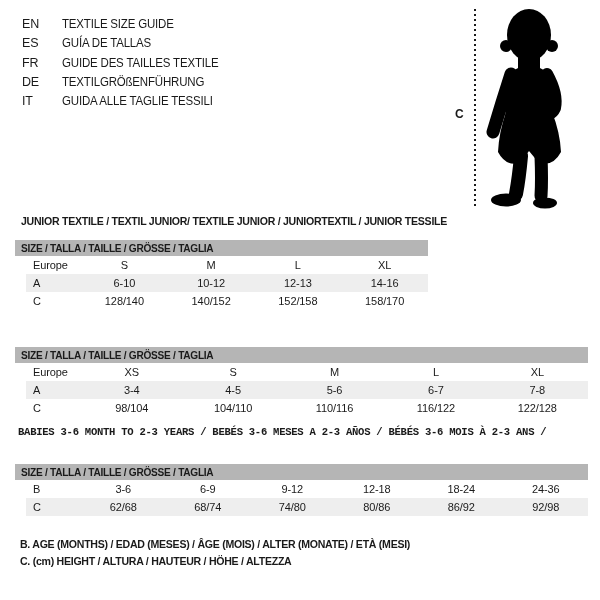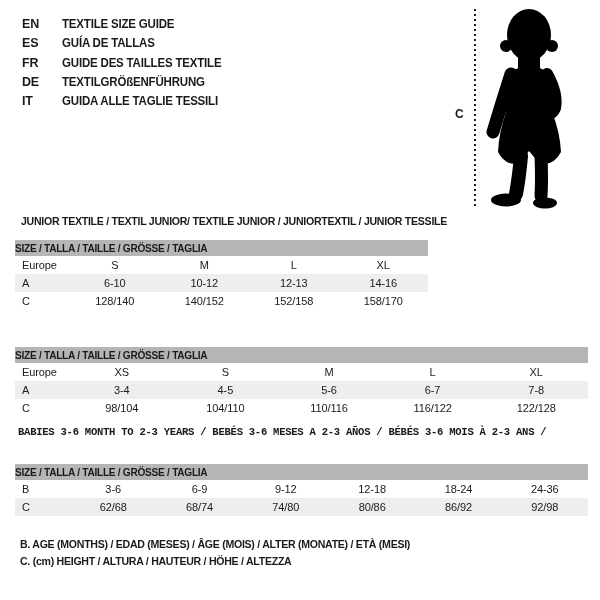--- a/index.html
+++ b/index.html
@@ -6,21 +6,21 @@
     --bar-bg:#b5b5b5;
     --row-alt-bg:#eeeeee;
     --text:#1a1a1a;
     --silhouette:#000000;
   }
   html,body{margin:0;padding:0;background:#ffffff;}
   body{width:600px;height:600px;font-family:"Liberation Sans",sans-serif;color:var(--text);}
   .canvas{position:relative;width:600px;height:600px;background:#fff;overflow:hidden;}
 
   
-  .lang-block{position:absolute;left:22px;top:15px;font-weight:bold;font-size:12.5px;letter-spacing:-0.2px;line-height:19.3px;}
+  .lang-block{position:absolute;left:22px;top:15px;font-weight:normal;font-size:12.5px;letter-spacing:-0.2px;line-height:19.3px;}
   .lang-row{display:flex;white-space:nowrap;}
   .lang-code{width:40px;flex:0 0 40px;}
   .squeeze{display:inline-block;transform:scaleX(0.92);transform-origin:0 50%;white-space:nowrap;}
 
   
   .measure-line{position:absolute;left:474px;top:9px;width:2px;height:197px;
     background:repeating-linear-gradient(to bottom,var(--text) 0 2px,transparent 2px 5px);}
   .measure-label{position:absolute;left:455px;top:107px;font-weight:bold;font-size:12px;}
   .figure-svg{position:absolute;left:480px;top:6px;}
 
@@ -29,22 +29,22 @@
   #junior-title{left:21px;top:215px;}
   #children-title{left:18px;top:322px;}
   #babies-title{left:18px;top:424px;line-height:15.5px;font-family:Liberation Mono, monospace;}
   .section-title sub{font-size:8px;vertical-align:-2px;}
 
   
   .size-table{position:absolute;font-size:11px;letter-spacing:-0.1px;}
   #junior-table{left:15px;top:240px;width:413px;}
   #children-table{left:15px;top:347px;width:573px;}
   #babies-table{left:15px;top:464px;width:573px;}
-  .size-bar{height:16px;background:var(--bar-bg);display:flex;align-items:center;font-weight:bold;font-size:11px;letter-spacing:-0.3px;}
-  .trow{display:flex;height:18px;align-items:center;}
+  .size-bar{height:16px;background:var(--bar-bg);display:flex;align-items:center;padding-left:6px;font-weight:bold;font-size:11px;letter-spacing:-0.3px;}
+  .trow{display:flex;height:18px;align-items:center;margin-left:11px;}
   .trow.shaded{background:var(--row-alt-bg);}
   .cell{flex:1;text-align:center;}
   .cell.label{flex:0 0 48px;text-align:left;padding-left:7px;}
 
   
   .footnotes{position:absolute;left:20px;top:536px;font-weight:bold;font-size:11.5px;letter-spacing:-0.3px;line-height:17.3px;}
 </style>
 </head>
 <body>
 

